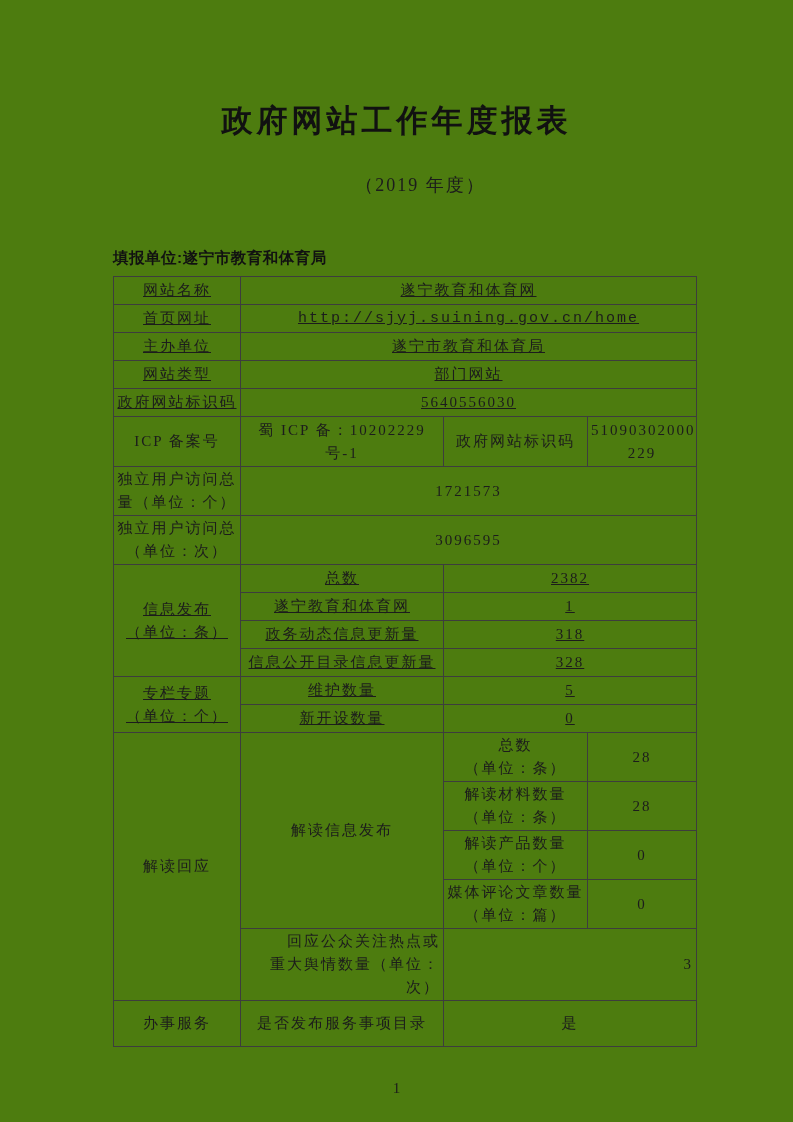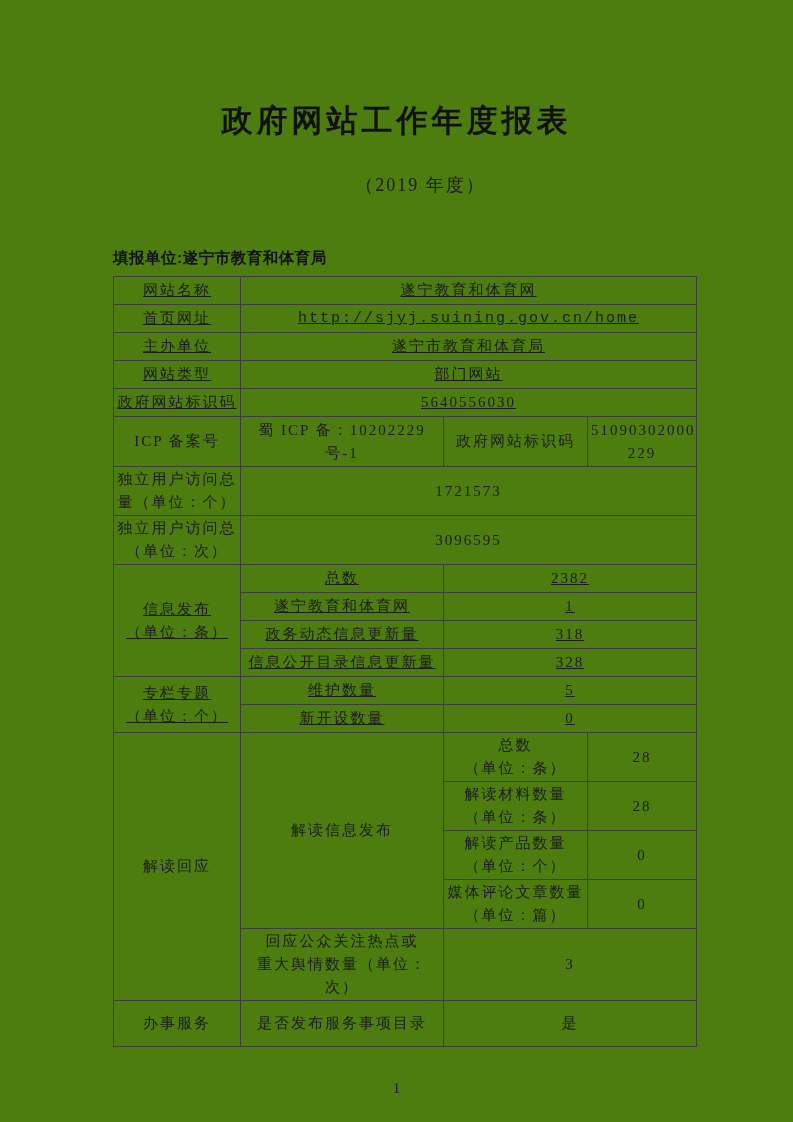--- a/index.html
+++ b/index.html
@@ -59,21 +59,21 @@
     font-family: "Liberation Mono", "DejaVu Sans Mono", monospace;
     letter-spacing: 0.5px;
     font-size: 15px;
   }
   .num { letter-spacing: 1px; }
   tr.h28 td { height: 28px; text-decoration: underline; }
   tr.h48 td { height: 48px; }
   tr.h49 td { height: 49px; }
   tr.h50 td { height: 50px; }
   tr.h45 td { height: 45px; }
-  tr.h69 td { height: 69px; }
+  tr.h69 td { height: 69px; text-align: right; }
   tr.h46 td { height: 46px; }
   td.valign-bottom { vertical-align: bottom; padding-bottom: 3px; }
   td.valign-top { vertical-align: top; padding-top: 5px; }
   .page-number {
     margin-top: 33px;
     text-align: center;
     font-size: 15px;
   }
 </style>
 </head>

